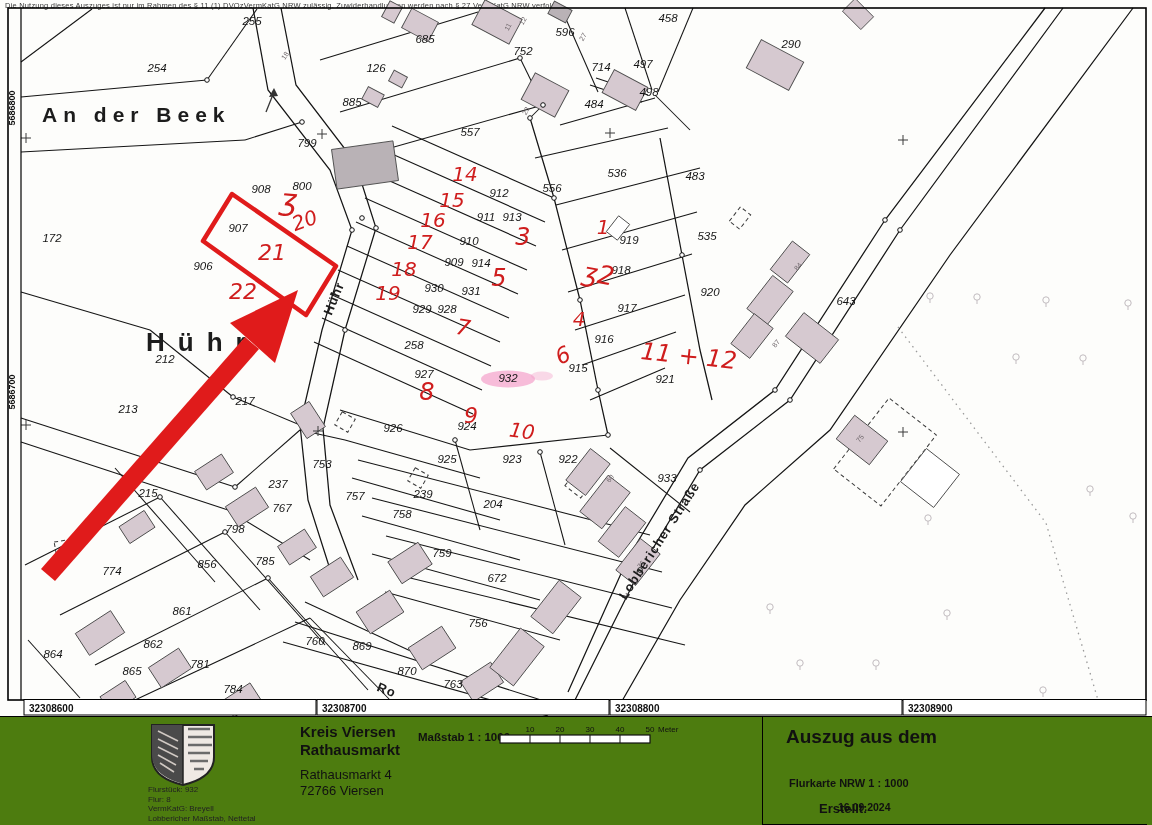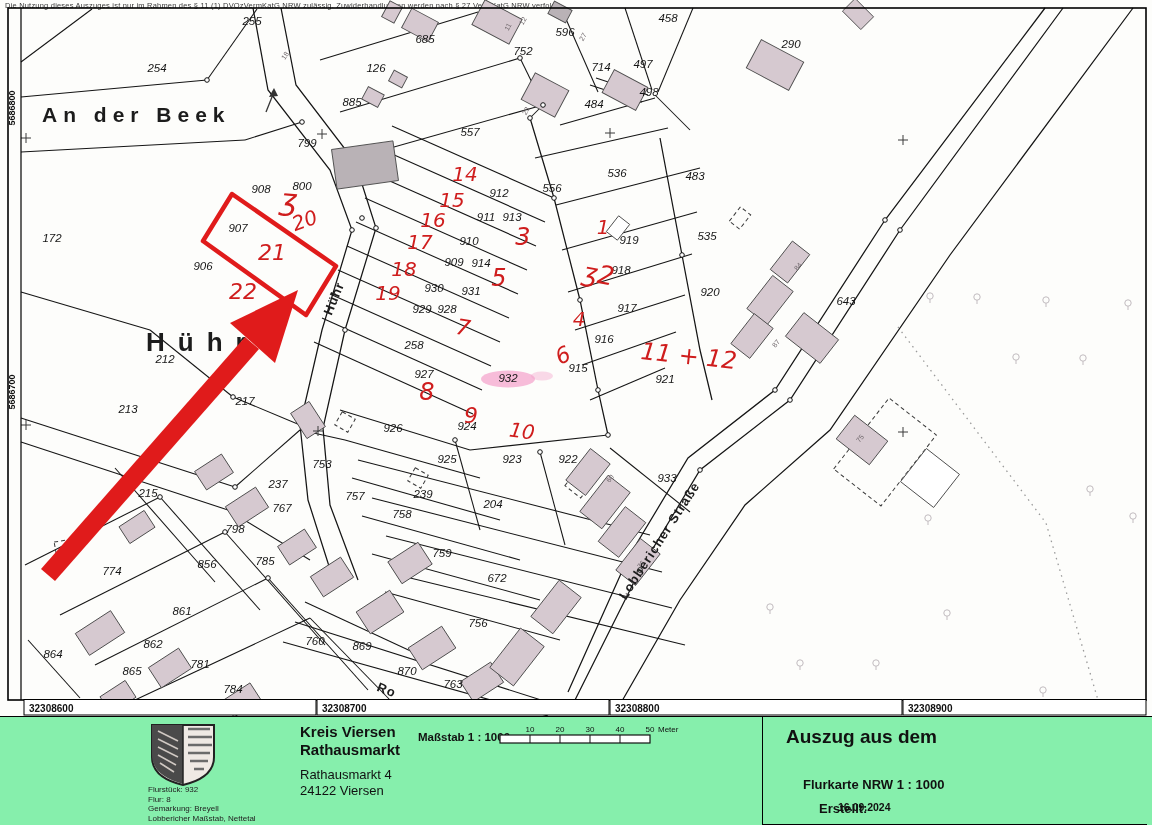--- a/index.html
+++ b/index.html
@@ -3,31 +3,31 @@
 <meta charset="utf-8">
 <style>
   html,body{margin:0;padding:0;background:#e8e8e8;}
   .page{position:relative;width:1152px;height:825px;background:#fdfdfb;overflow:hidden;
         font-family:"Liberation Sans",sans-serif;color:#111;}
   .disclaimer{position:absolute;left:5px;top:1px;font-size:7.5px;color:#3a3a3a;letter-spacing:.2px;
               filter:blur(.3px);white-space:nowrap;}
   #map-svg{position:absolute;left:0;top:0;}
   svg text{font-family:"Liberation Sans",sans-serif;}
   .redmark{font-family:"DejaVu Sans",sans-serif;font-style:italic;}
-  .footer{position:absolute;left:0;top:716px;width:1152px;height:109px;border-top:1.5px solid #000;background:#86efac;}
+  .footer{position:absolute;left:0;top:716px;width:1152px;height:109px;border-top:1.5px solid #000;background:#4d7c0f;}
   .arms{position:absolute;left:148px;top:6px;}
   .kv{position:absolute;left:300px;top:6px;line-height:18px;font-size:15px;font-weight:bold;}
   .kv2{position:absolute;left:300px;top:50px;line-height:16px;font-size:13px;}
   .flur{position:absolute;left:148px;top:68px;font-size:8px;line-height:9.5px;color:#222;}
   .massstab{position:absolute;left:418px;top:14px;font-size:11.5px;font-weight:600;}
   #scalebar{position:absolute;left:495px;top:6px;}
   .rightbox{position:absolute;left:762px;top:0;width:384px;height:107px;
             border-left:1.5px solid #000;border-bottom:1.5px solid #000;}
   .rb-title{position:absolute;left:23px;top:8px;font-size:19px;font-weight:bold;line-height:24px;}
-  .rb-sub{position:absolute;left:40px;top:60px;font-size:13px;font-weight:bold;}
+  .rb-sub{position:absolute;left:26px;top:60px;font-size:11px;font-weight:bold;}
   .rb-er{position:absolute;left:23px;top:84px;font-size:13px;font-weight:bold;padding-left:33px;}
   .rb-date{position:absolute;left:75px;top:84px;font-size:10.5px;font-weight:bold;}
 </style>
 </head>
 <body>
 
 <div class="page">
   <div class="disclaimer">Die Nutzung dieses Auszuges ist nur im Rahmen des § 11 (1) DVOzVermKatG NRW zulässig. Zuwiderhandlungen werden nach § 27 VermKatG NRW verfolgt.</div>
 
   <svg id="map-svg" width="1152" height="716" viewBox="0 0 1152 716">
@@ -386,26 +386,26 @@
       <path d="M10,8 l20,10 M10,16 l20,10 M10,24 l20,10 M10,32 l18,10 M12,40 l14,9" stroke="#cfc8c2" stroke-width="1.6"></path>
       <path d="M40,6 h22 M40,14 h24 M40,22 h24 M40,30 h22 M42,38 h18 M46,46 h10" stroke="#6b6b6b" stroke-width="2.5"></path>
       <path d="M35,2 v59" stroke="#222" stroke-width="1.5"></path>
     </svg>
     <div class="kv">
       <div>Kreis Viersen</div>
       <div>Rathausmarkt</div>
     </div>
     <div class="kv2">
       <div>Rathausmarkt 4</div>
-      <div>24122 Viersen</div>
+      <div>72766 Viersen</div>
     </div>
     <div class="flur">
       <div>Flurstück: 932</div>
       <div>Flur: 8</div>
-      <div>Gemarkung: Breyell</div>
+      <div>VermKatG: Breyell</div>
       <div>Lobbericher Maßstab, Nettetal</div>
     </div>
     <div class="massstab">Maßstab 1 : 1000</div>
     <svg id="scalebar" width="200" height="26" viewBox="0 0 200 26">
         <rect x="5" y="12" width="150" height="8" fill="#fff" stroke="#111" stroke-width="1.2"></rect>
         <line x1="35" y1="12" x2="35" y2="20" stroke="#111" stroke-width="1"></line>
         <line x1="65" y1="12" x2="65" y2="20" stroke="#111" stroke-width="1"></line>
         <line x1="95" y1="12" x2="95" y2="20" stroke="#111" stroke-width="1"></line>
         <line x1="125" y1="12" x2="125" y2="20" stroke="#111" stroke-width="1"></line>
         <text x="35" y="9" text-anchor="middle" font-size="8" fill="#111">10</text>

